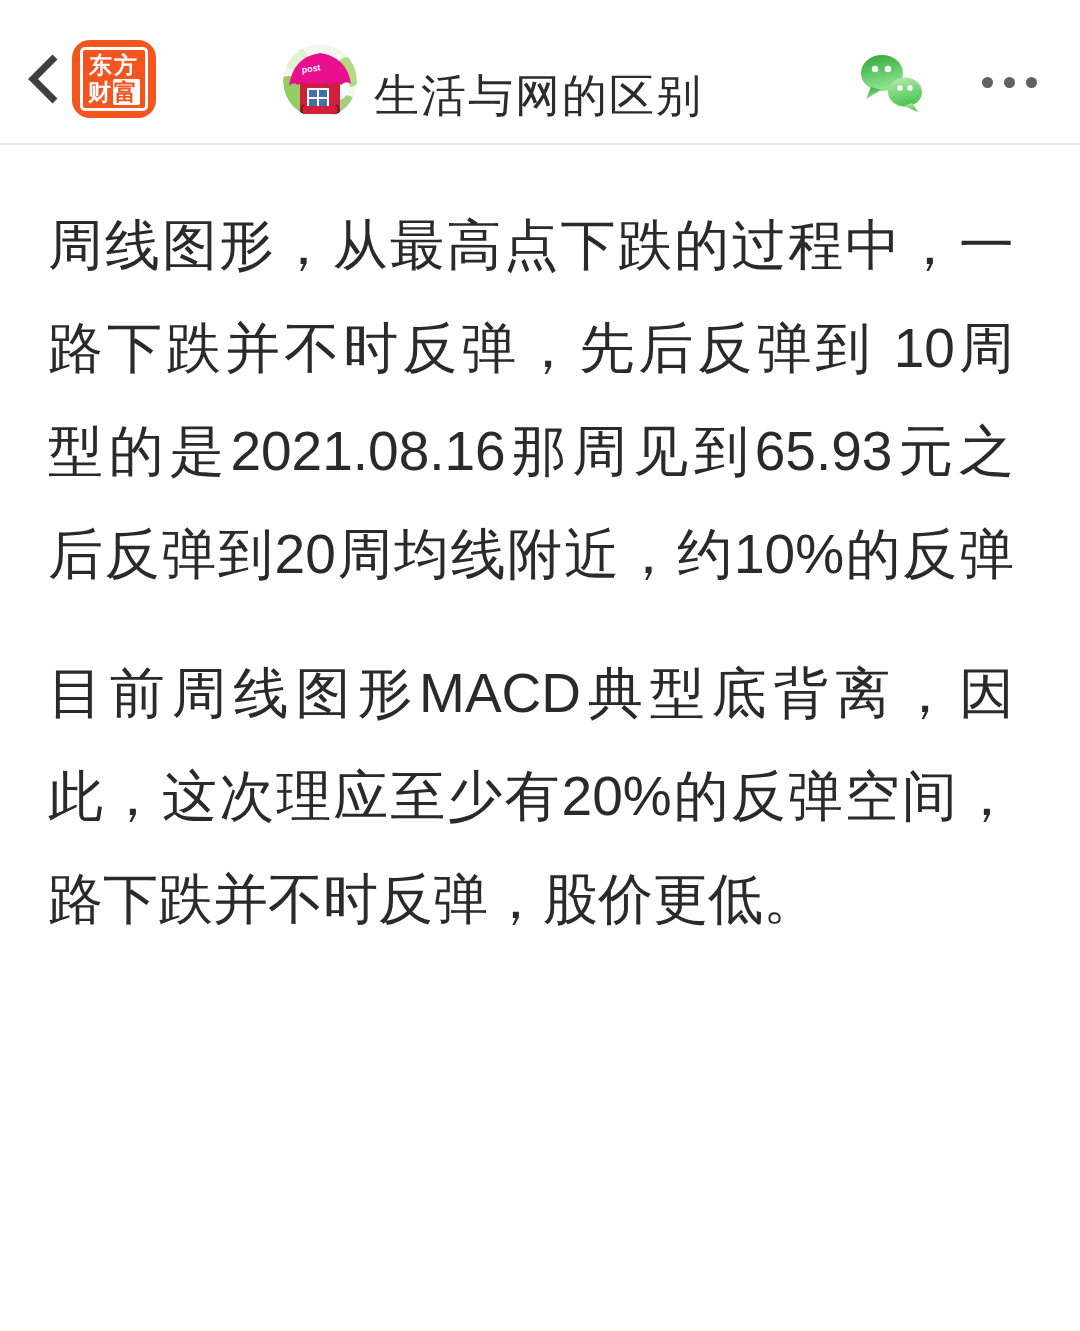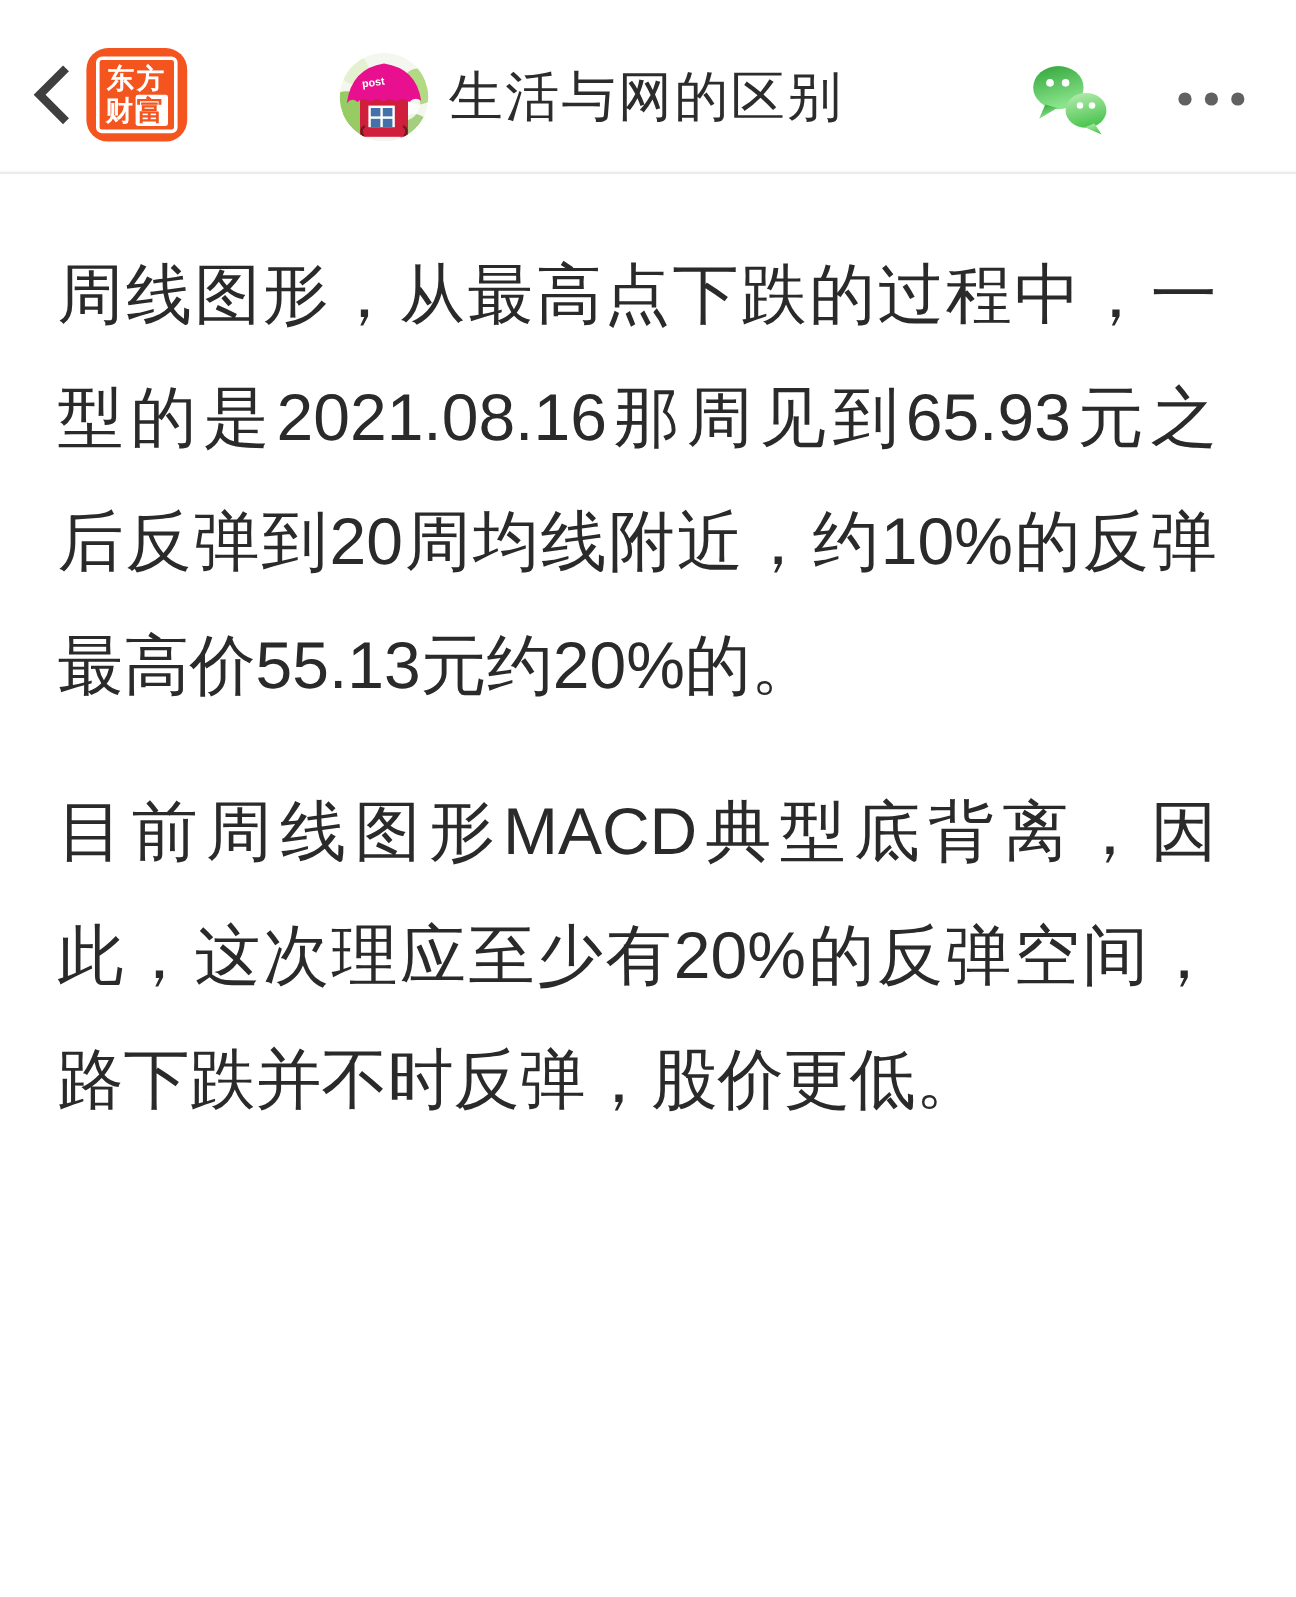--- a/index.html
+++ b/index.html
@@ -38,21 +38,21 @@
   .app-logo .row{
     color:#ffffff;font-size:23px;font-weight:700;
     letter-spacing:2px;line-height:27px;white-space:nowrap;
   }
   .app-logo .fu{
     background:#ffffff;color:#f4541d;
     padding:0 1px;border-radius:2px;
   }
   .avatar{position:absolute;left:283px;top:44px;width:74px;height:74px;border-radius:50%;overflow:hidden;}
   .page-title{
-    position:absolute;left:374px;top:51px;
+    position:absolute;left:374px;top:66px;
     margin:0;font-size:45px;font-weight:400;
     color:#2c2c2c;letter-spacing:2px;white-space:nowrap;
   }
   .wechat-btn{position:absolute;left:859px;top:54px;width:66px;height:60px;}
   .more-btn{
     position:absolute;left:982px;top:76px;
     display:flex;gap:11px;align-items:center;height:12px;
   }
   .more-btn .dot{width:11px;height:11px;border-radius:50%;background:#616161;display:block;}
 
@@ -155,23 +155,23 @@
       <span class="dot"></span>
       <span class="dot"></span>
     </button>
 
   </header>
 
   <main class="article">
 
     <div class="para">
       <div class="tline">周线图形，从最高点下跌的过程中，一</div>
+      <div class="tline">路下跌并不时反弹，先后反弹到 10周</div>
       <div class="tline">型的是2021.08.16那周见到65.93元之</div>
       <div class="tline">后反弹到20周均线附近，约10%的反弹</div>
-      <div class="tline lastline">最高价55.13元约20%的。</div>
     </div>
 
     <div class="para">
       <div class="tline">目前周线图形MACD典型底背离，因</div>
       <div class="tline">此，这次理应至少有20%的反弹空间，</div>
       <div class="tline lastline">路下跌并不时反弹，股价更低。</div>
     </div>
 
   </main>
 

